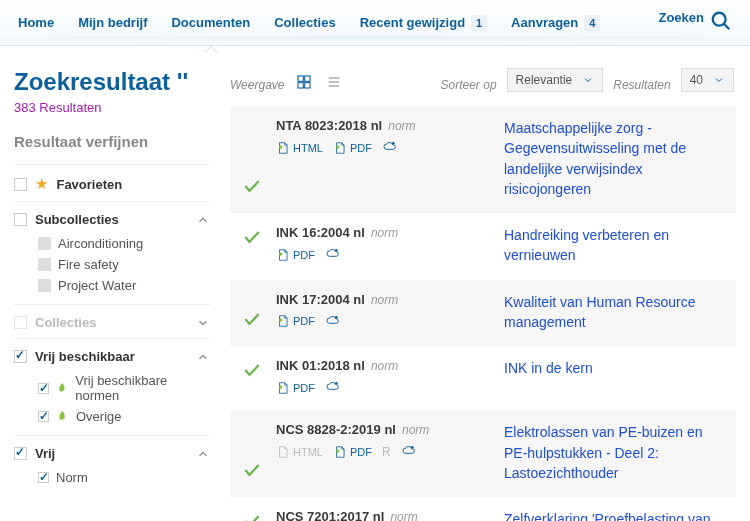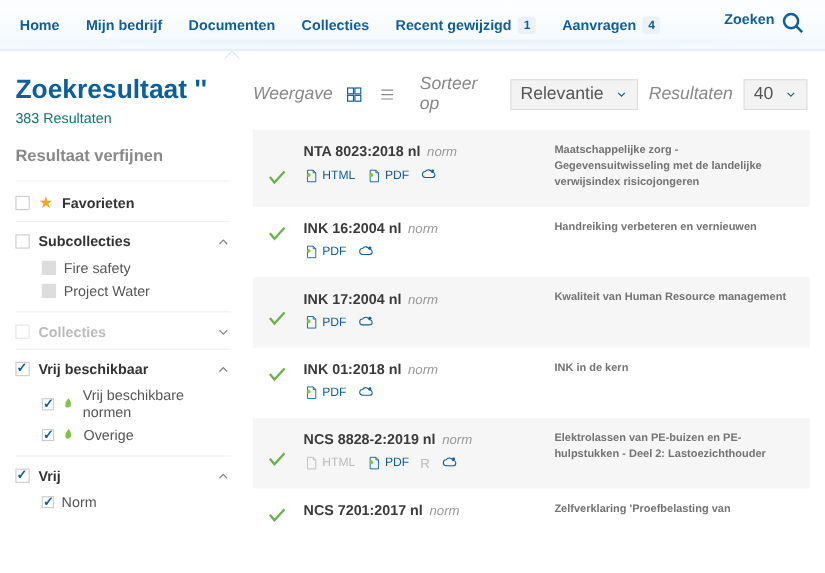--- a/index.html
+++ b/index.html
@@ -8,39 +8,39 @@
 .topbar::after { content:""; position:absolute; left:0; right:0; bottom:-1px; height:10px; background: radial-gradient(ellipse 90% 100% at 50% 0%, rgba(180,210,230,.25), transparent 70%); pointer-events:none;}
 .nav-item { color: #0b5f9e; font-weight: 600; margin-right: 24px; cursor: pointer; display: flex; align-items: center; gap: 6px; position: relative; height: 50px; line-height:46px;}
 .nav-item.active::after { content:""; position:absolute; bottom:-6px; left:50%; transform:translateX(-50%); width:0; height:0; border-left:7px solid transparent; border-right:7px solid transparent; border-bottom:7px solid #fff; filter: drop-shadow(0 -1px 0 #c9def0);}
 .badge { background:#eaf2f8; color:#0b5f9e; border-radius:3px; min-width:16px; height:16px; line-height:16px; text-align:center; font-size:11px; padding:0 4px;}
 .spacer { flex:1; }
 .search-btn { color:#0b5f9e; font-weight:700; display:flex; align-items:flex-start; gap:6px; cursor:pointer;}
 .search-btn svg { width:22px; height:22px; stroke:#0b5f9e; stroke-width:2.5; fill:none;}
 .content { display:flex; padding: 22px 14px 0 14px; gap: 20px; }
 .left { width: 196px; flex-shrink:0;}
 h1.title { color:#0b5f9e; font-size:24px; font-weight:600; margin-bottom:4px;}
-.count { color:#0f766e; font-size:13px; margin-bottom:18px;}
+.count { color:#a21caf; font-size:13px; margin-bottom:18px;}
 .refine { color:#888; font-weight:700; font-size:15px; margin-bottom:14px;}
 .facet { border-top:1px solid #eee; padding:10px 0 8px 0;}
 .facet-head { display:flex; align-items:center; gap:8px; cursor:pointer;}
 .facet-head .lbl { font-weight:700; color:#333; flex:1;}
 .facet-head.muted .lbl { color:#bbb;}
 .chev { width:14px; height:14px; }
 .chev svg { width:14px; height:14px; stroke:#888; stroke-width:2; fill:none;}
 .cb { width:13px; height:13px; border:1px solid #ccc; display:inline-block; position:relative; background:#fff;}
 .cb.checked::after { content:"✓"; position:absolute; top:-3px; left:0; font-size:12px; color:#0b5f9e; font-weight:700;}
 .cb.sm { width:11px; height:11px;}
 .sq { width:13px; height:13px; background:#ddd; display:inline-block;}
 .facet-items { padding:6px 0 0 24px;}
 .facet-row { display:flex; align-items:center; gap:7px; padding:3px 0; color:#555; cursor:pointer;}
 .star { color:#f5a623; font-size:15px;}
 .leaf { width:13px; height:13px; }
 .leaf svg { fill:#84c441;}
 .right { flex:1; min-width:0;}
-.controls { display:flex; align-items:center; gap:10px; color:#888; font-style:italic; font-size:16px; margin-bottom:14px; padding-right:2px;}
+.controls { display:flex; align-items:flex-end; gap:10px; color:#888; font-style:italic; font-size:12px; margin-bottom:14px; padding-right:2px;}
 .viewbtn { width:20px; height:20px; display:flex; align-items:center; justify-content:center; cursor:pointer;}
 .viewbtn svg { width:16px; height:16px; stroke:#0b5f9e; stroke-width:1.6; fill:none;}
 .viewbtn.muted svg { stroke:#888;}
 .select { background:#f3f3f3; border:1px solid #ddd; padding:4px 8px; display:flex; align-items:center; gap:10px; color:#555; font-style:normal; cursor:pointer;}
 .select svg { width:12px; height:12px; stroke:#0b5f9e; stroke-width:2; fill:none;}
 .results { display:flex; flex-direction:column; gap:0;}
 .res { display:flex; gap:14px; padding:12px 12px 14px 12px;}
 .res.alt { background:#f6f6f6;align-items:flex-end;}
 .tick { width:20px; flex-shrink:0; padding-top:2px;}
 .tick svg { width:20px; height:20px; stroke:#67b346; stroke-width:2.5; fill:none;}
@@ -48,21 +48,21 @@
 .rleft { width:210px; flex-shrink:0;}
 .rtitle { font-weight:700; color:#3a3a3a; display:inline;}
 .rtype { color:#999; font-style:italic; font-size:12px; margin-left:6px;}
 .ricons { display:flex; gap:10px; margin-top:6px; align-items:center;}
 .fmt { display:flex; align-items:center; gap:3px; color:#0b5f9e; font-size:11px; cursor:pointer;}
 .fmt.muted { color:#bbb;}
 .fmt svg { width:14px; height:14px; }
 .fmt .pg { fill:none; stroke:currentColor; stroke-width:1.4;}
 .fmt .lf { fill:#84c441; stroke:none;}
 .fmt.muted .lf { fill:none;}
-.rdesc { color:#737373; font-size:10px; line-height:1.45;font-weight:bold;}
+.rdesc { color:#1d4ed8; font-size:14px; line-height:1.45;}
 .clouds { color:#0b5f9e;}
 .clouds svg { width:16px; height:14px; fill:none; stroke:#0b5f9e; stroke-width:1.4;}
 .revoked { color:#bbb; font-size:12px;}
 </style>
 </head>
 <body>
 
 <div class="topbar">
   <div class="nav-item">
       <span>Home</span>
@@ -110,20 +110,24 @@
 
     <div class="facet">
       <div class="facet-head">
         <span class="cb"></span>
         <span class="lbl">Subcollecties</span>
         <span class="chev"><svg viewBox="0 0 24 24">
               <polyline points="6 15 12 9 18 15"></polyline>
             </svg></span>
       </div>
       <div class="facet-items">
+        <div class="facet-row">
+            <span class="sq"></span>
+            <span>Airconditioning</span>
+          </div>
         <div class="facet-row">
             <span class="sq"></span>
             <span>Fire safety</span>
           </div>
         <div class="facet-row">
             <span class="sq"></span>
             <span>Project Water</span>
           </div>
       </div>
     </div>

